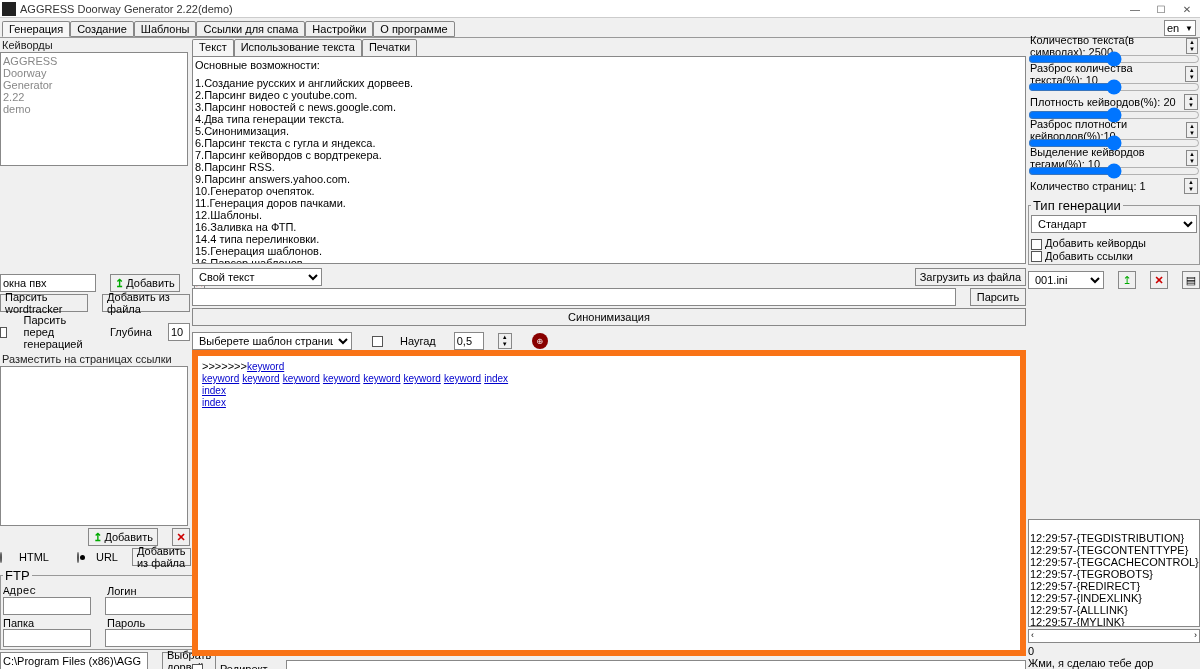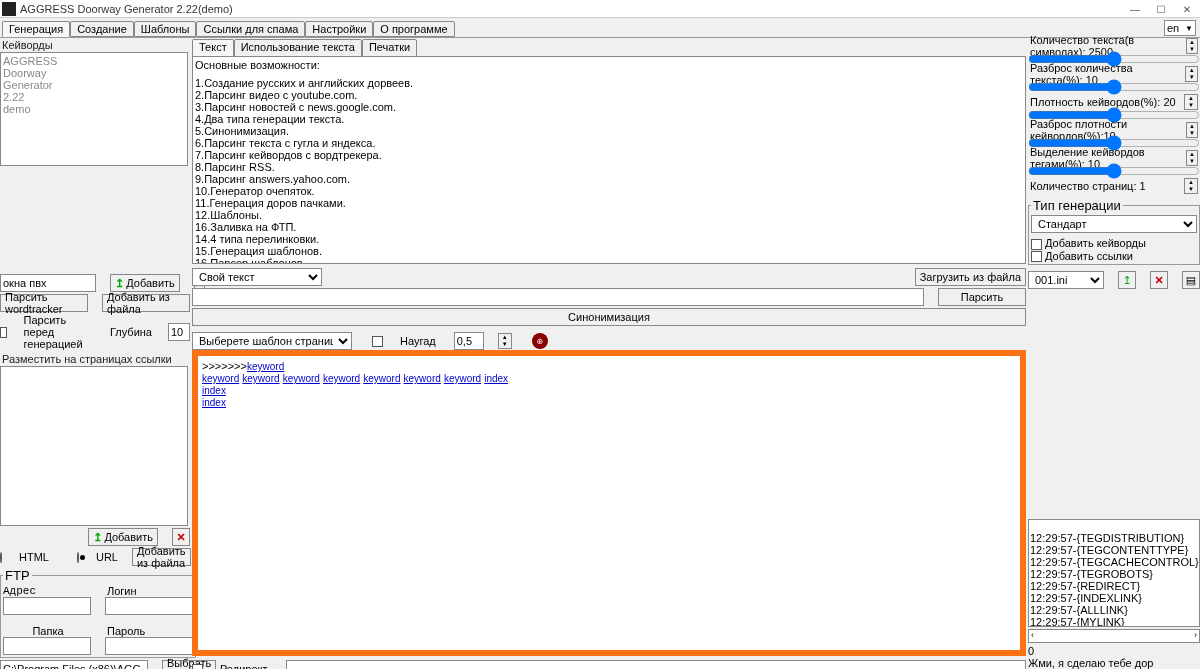--- a/index.html
+++ b/index.html
@@ -112,21 +112,21 @@
     <fieldset style="margin-top:2px;">
       <legend>FTP</legend>
       <div class="row">
           <span style="width:90px;font-family:Liberation Mono, monospace;">Адрес</span>
           <span>Логин</span>
         </div>
       <div class="row">
           <input class="input" style="width: 88px;">
           <input class="input" style="width: 88px;">
         </div>
-      <div class="row" style="margin-top:10px;text-align:center;">
+      <div class="row" style="margin-top:2px;">
           <span style="width:90px;">Папка</span>
           <span>Пароль</span>
         </div>
       <div class="row">
           <input class="input" style="width: 88px;">
           <input class="input" style="width: 88px;">
         </div>
     </fieldset>
     <div class="row" style="margin-top:2px;">
       <input class="input" style="flex: 1 1 0%;" value="C:\Program Files (x86)\AGG">
@@ -167,21 +167,21 @@
 
     </div>
 
     <div class="row" style="margin-top:4px;">
       <select class="input" style="width:130px;"><option>Свой текст</option></select>
       <div style="flex:1;"></div>
       <div class="btn">Загрузить из файла</div>
     </div>
     <div class="row" style="margin-top:2px;">
       <input class="input" style="flex: 1 1 0%;">
-      <div class="btn" style="width:88px;">Парсить</div>
+      <div class="btn" style="width:56px;">Парсить</div>
     </div>
     <div class="btn" style="width:100%;margin-top:2px;justify-content:center;">Синонимизация</div>
 
     <div class="row" style="margin-top:6px;">
       <select class="input" style="width:160px;"><option>Выберете шаблон страницы</option></select>
       <span class="checkbox" style="margin-left:6px;"></span>
       <span>Наугад</span>
       <input class="input" style="width: 30px; margin-left: 4px;" value="0,5">
       <div class="spin">
           <span>▲</span>

